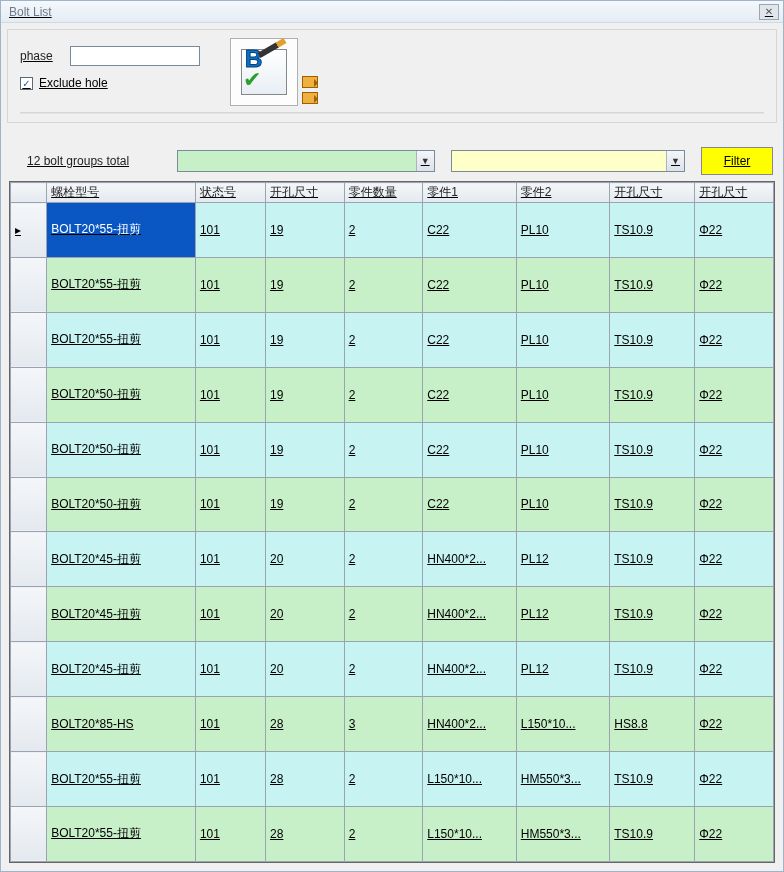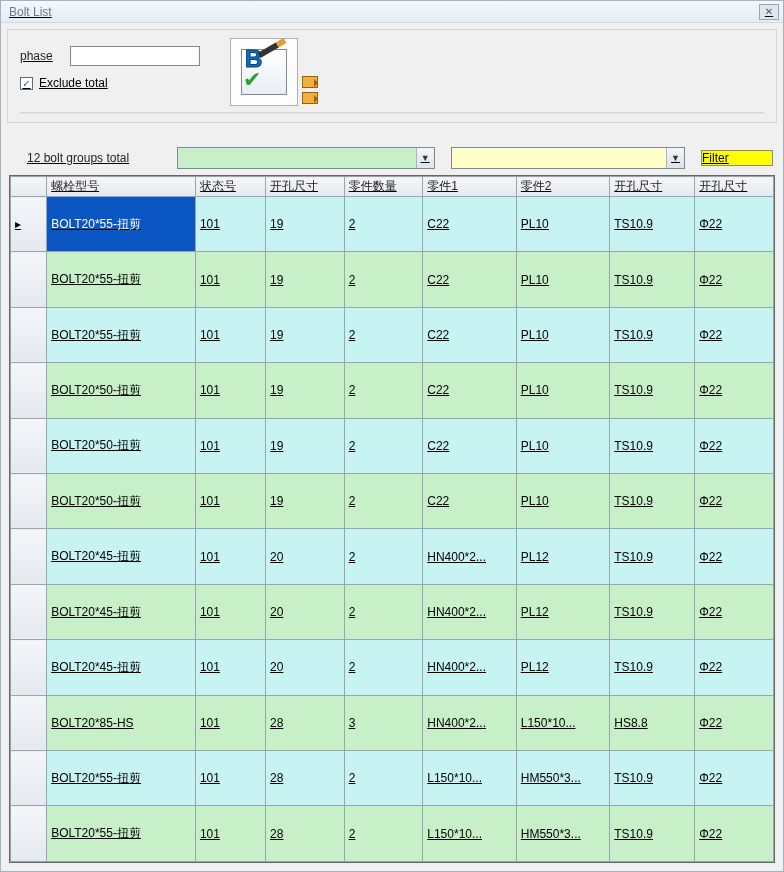--- a/index.html
+++ b/index.html
@@ -125,24 +125,24 @@
     border-left: 1px solid #aab4c0;
     background: linear-gradient(#f4f6f9,#dce3eb);
     display:flex; align-items:center; justify-content:center;
     font-size: 9px; color:#333;
   }
   .combo.green .field { background: #c8f0c8; }
   .combo.yellow .field { background: #ffffc8; }
   .combo1 { flex: 1.1; }
   .combo2 { flex: 1; }
   .filter-btn {
-    width: 72px; height: 16px;
+    width: 72px; height: 28px;
     background: #ffff00;
     border: 1px solid #888;
-    display: flex; align-items: center; justify-content: flex-start;
+    display: flex; align-items: center; justify-content: center;
     cursor: pointer;
     color: #000;
   }
   .grid-wrap {
     margin: 2px 8px 8px 8px;
     flex: 1;
     border: 1px solid #666;
     background: #808080;
     display: flex; flex-direction: row;
     overflow: hidden;
@@ -199,21 +199,21 @@
 
     <div class="top-panel">
       <div class="row1">
         <div class="phase-block">
           <div class="phase-row">
             <span class="phase-label">phase</span>
             <input class="phase-input" type="text" value="" style="">
           </div>
           <div class="exclude-row">
             <div class="chk">✓</div>
-            <span>Exclude total</span>
+            <span>Exclude hole</span>
           </div>
         </div>
         <div class="icon-box">
           <div class="app-icon">
             <div class="sheet"></div>
             <div class="letter">B</div>
             <div class="check">✔</div>
             <div class="pencil"></div>
           </div>
           <div class="mini-icons">

